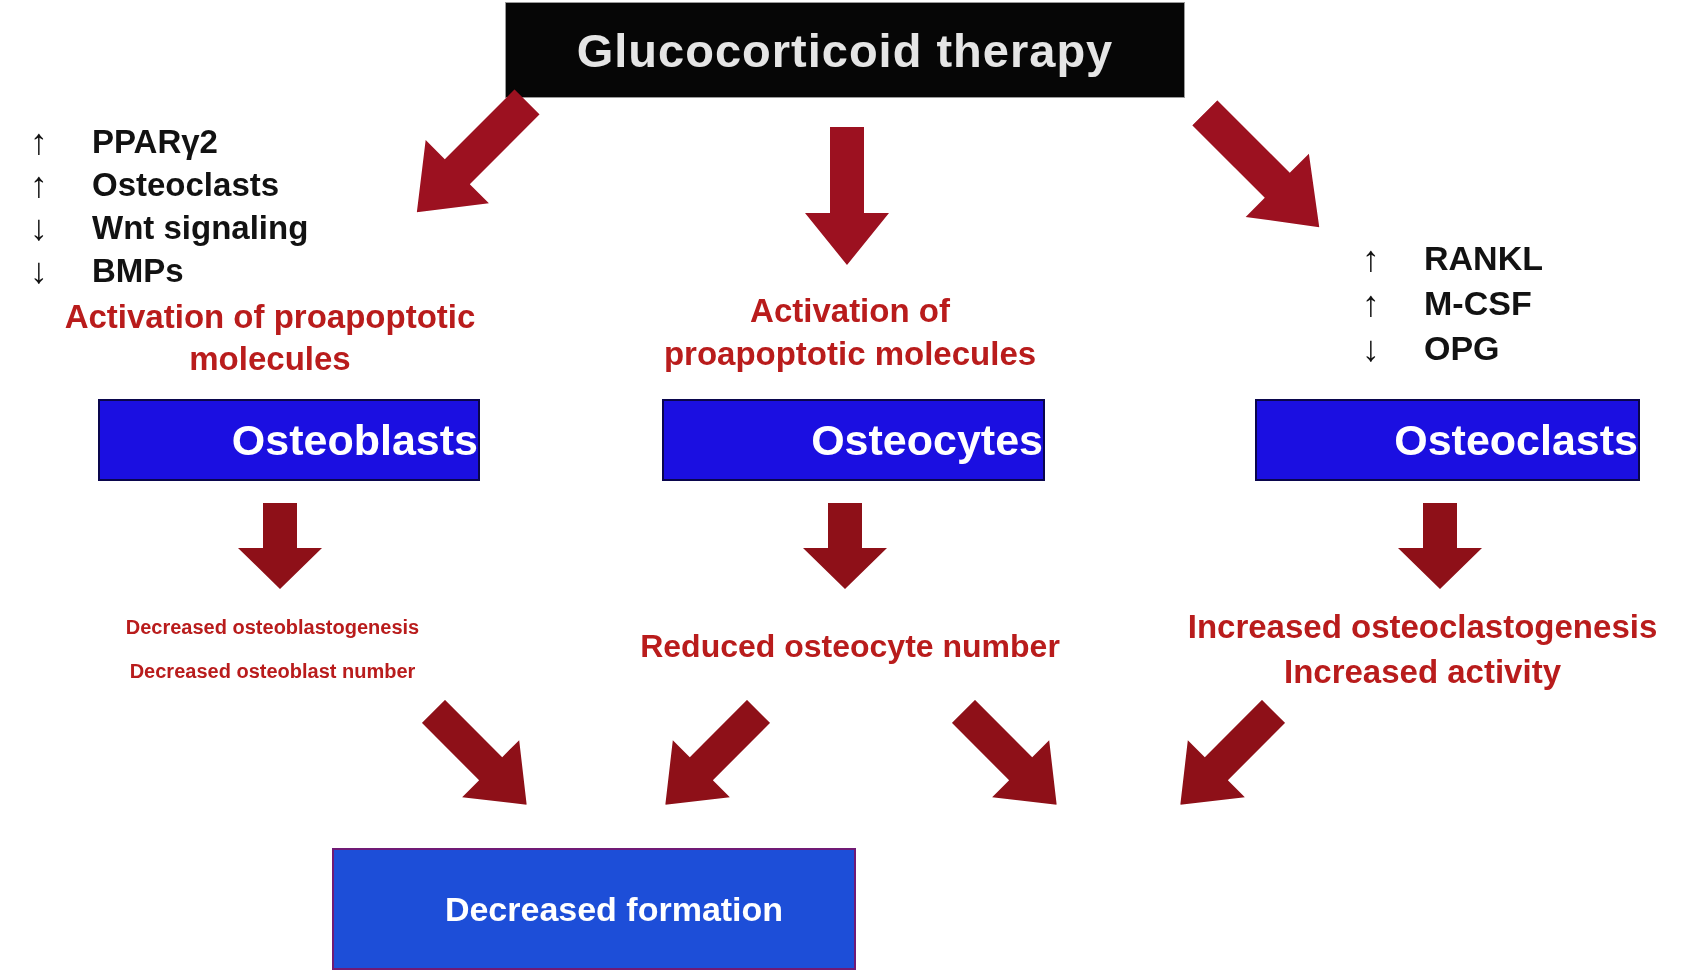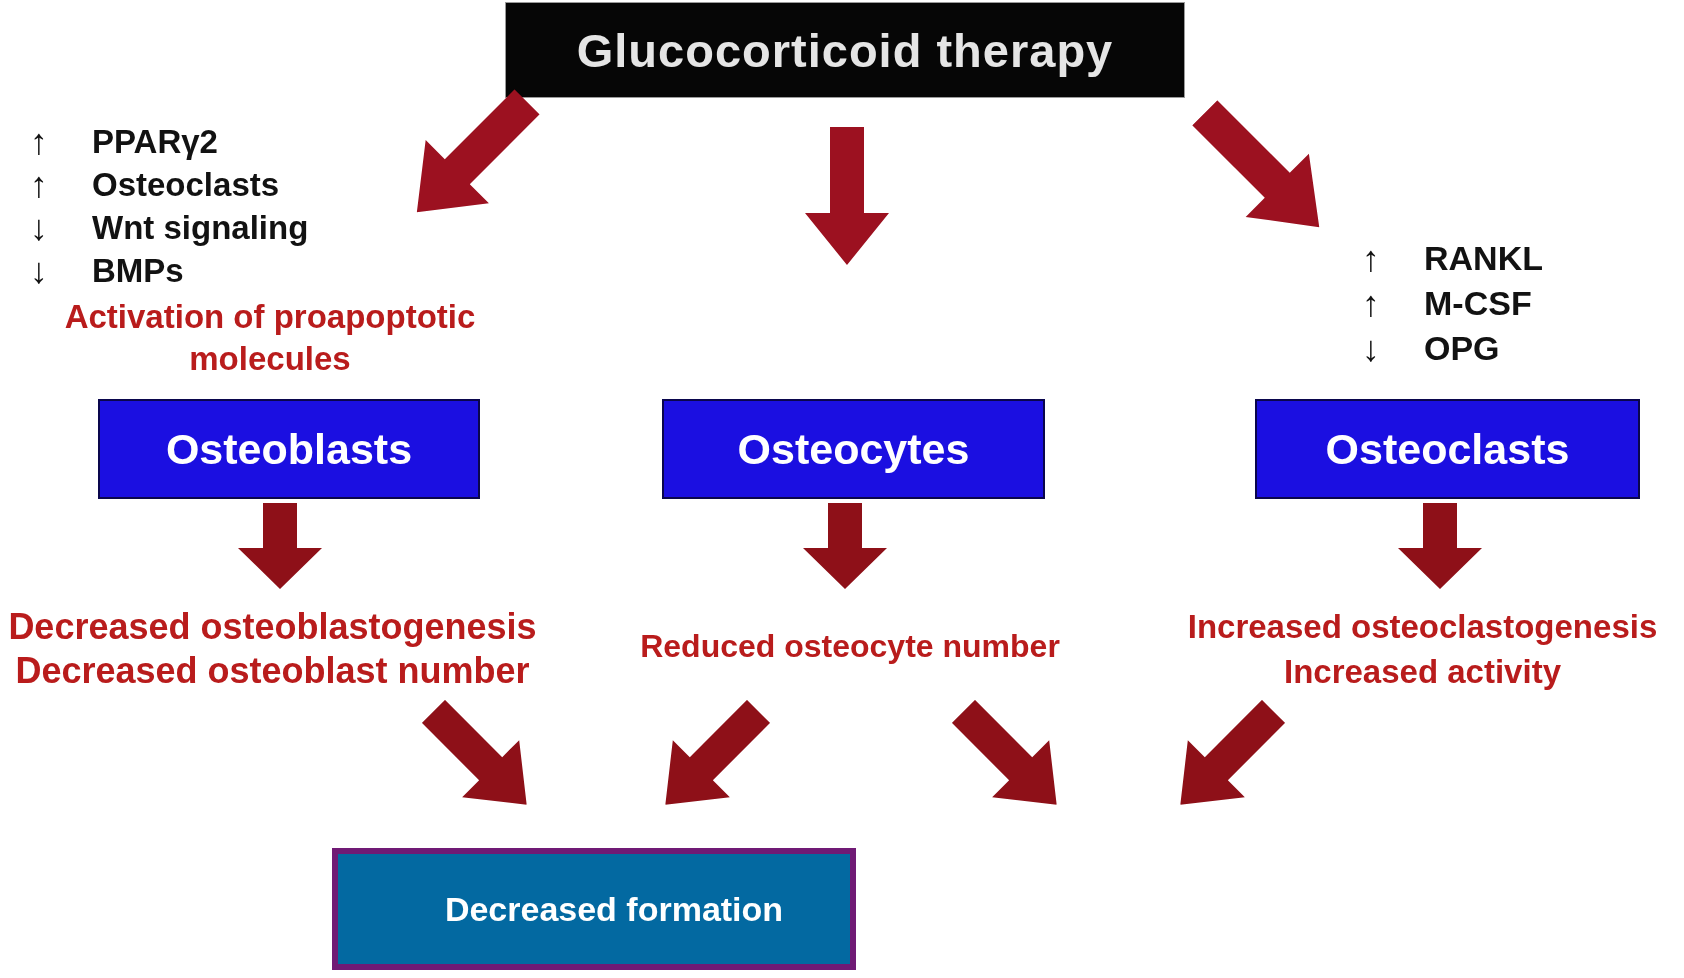--- a/index.html
+++ b/index.html
@@ -9,51 +9,52 @@
   .box{position:absolute;display:flex;align-items:center;justify-content:center;text-align:center;box-sizing:border-box;}
 
   .header-box{
     left:505px;top:2px;width:680px;height:96px;
     background:#060606;color:#e5e5e5;
     font-size:47px;font-weight:700;letter-spacing:1px;
     border:1px solid #9a9a9a;
   }
 
   .cell-box{
-    top:399px;height:100px;
+    top:399px;height:82px;
     background:#1b0fe1;color:#ffffff;
     font-size:43px;font-weight:700;
     border:2px solid #0a064d;
+    justify-content:flex-end;
   }
   .cell-osteoblasts{left:98px;width:382px;}
   .cell-osteocytes{left:662px;width:383px;}
   .cell-osteoclasts{left:1255px;width:385px;}
 
   .result-box{
     top:848px;height:122px;color:#ffffff;
     font-size:34px;font-weight:700;line-height:47px;
     flex-direction:column;
   }
-  .result-formation{left:332px;width:524px;background:#0369a1;border:6px solid #701a75;padding-left:40px;}
+  .result-formation{left:332px;width:524px;background:#1d4ed8;border:2px solid #701a75;padding-left:40px;}
   .result-resorption{left:935px;width:528px;background:#3f3e41;border:1px solid #1c1c1c;}
 
   .factor-list{position:absolute;color:#121212;font-weight:700;}
   .factor-row{display:flex;align-items:baseline;}
   .factor-glyph{display:inline-block;text-align:left;font-weight:700;}
   .left-list{left:30px;top:120px;font-size:33px;}
   .left-list .factor-row{height:43px;align-items:center;}
   .left-list .factor-glyph{width:62px;font-size:36px;}
   .right-list{left:1362px;top:236px;font-size:34px;}
   .right-list .factor-row{height:45px;align-items:center;}
   .right-list .factor-glyph{width:62px;font-size:36px;}
 
   .text-block{position:absolute;color:#b91c1c;font-weight:700;text-align:center;}
   .left-activation{left:10px;width:520px;top:296px;font-size:33px;line-height:42px;}
   .mid-activation{left:600px;width:500px;top:289px;font-size:33px;line-height:43px;}
-  .outcome-left{left:0px;width:545px;top:605px;font-size:36px;line-height:44px;}
+  .outcome-left{left:0px;width:545px;top:605px;font-size:20px;line-height:44px;}
   .outcome-mid{left:600px;width:500px;top:624px;font-size:32px;line-height:44px;}
   .outcome-right{left:1140px;width:565px;top:604px;font-size:33px;line-height:45px;}
 
   .arrow{position:absolute;}
   .arrow svg{display:block;width:100%;height:100%;}
   .rot45{transform:rotate(45deg);}
   .rotm45{transform:rotate(-45deg);}
 
   .arrow-big-left{left:420px;top:79px;width:104px;height:156px;}
   .arrow-big-mid{left:797px;top:127px;width:100px;height:138px;}
@@ -109,20 +110,24 @@
     <div class="factor-row">
       <span class="factor-glyph">↓</span>
       <span>BMPs</span>
     </div>
   </div>
   <div class="text-block left-activation">
     <div>Activation of proapoptotic</div>
     <div>molecules</div>
   </div>
 
+  <div class="text-block mid-activation">
+    <div>Activation of</div>
+    <div>proapoptotic molecules</div>
+  </div>
 
   <div class="factor-list right-list">
     <div class="factor-row">
       <span class="factor-glyph">↑</span>
       <span>RANKL</span>
     </div>
     <div class="factor-row">
       <span class="factor-glyph">↑</span>
       <span>M-CSF</span>
     </div>

